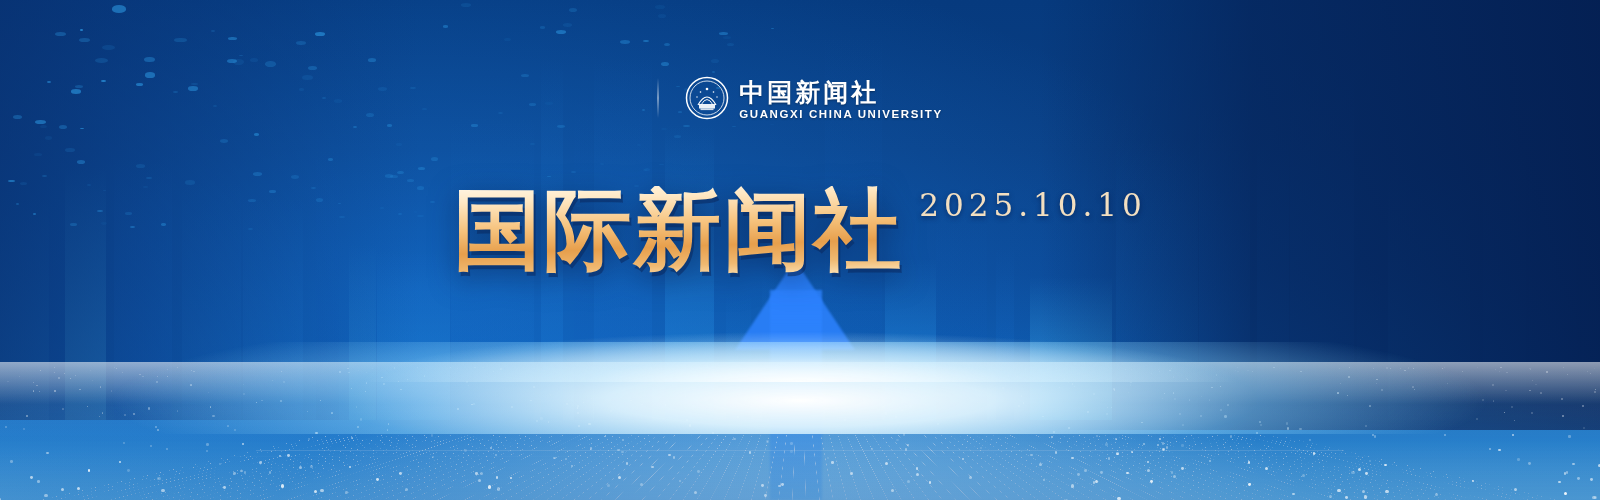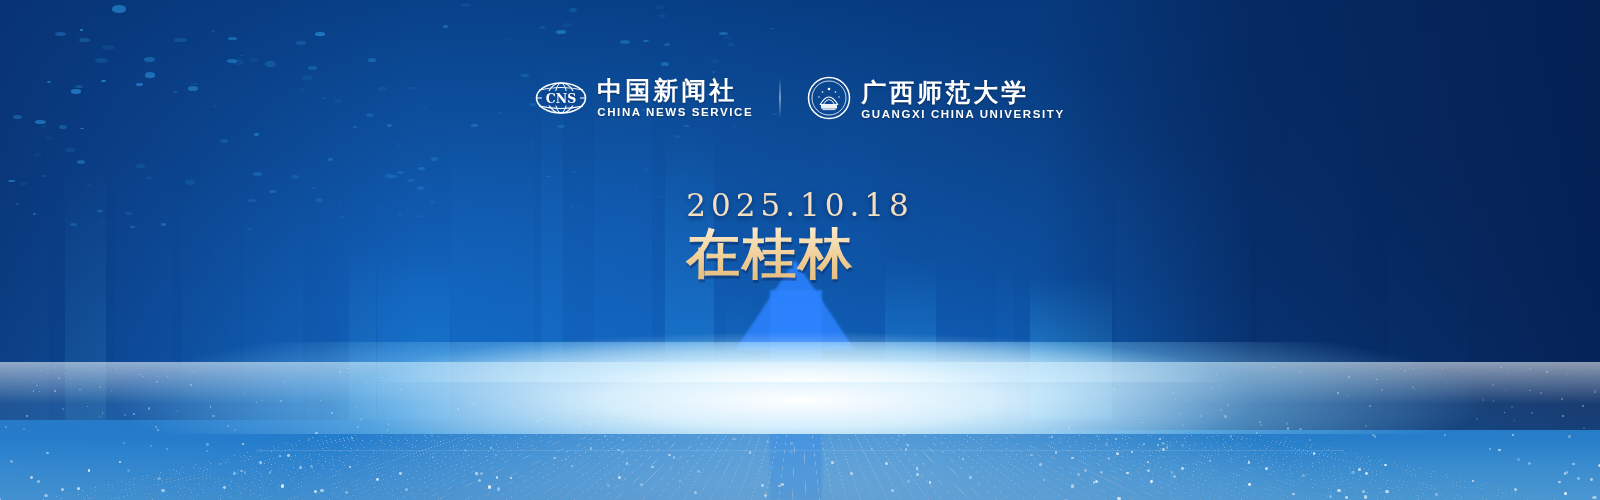--- a/index.html
+++ b/index.html
@@ -877,64 +877,48 @@
         <i style="left:48.88%;bottom:24.6px;width:2.7px;height:2.7px;opacity:0.46"></i>
         <i style="left:22.51%;bottom:130.6px;width:1.2px;height:1.2px;opacity:0.19"></i>
         <i style="left:78.09%;bottom:143.5px;width:0.8px;height:0.8px;opacity:0.13"></i>
       </div>
     <div class="plane-glow"></div>
   </div>
   <div class="horizon"></div>
 
   <div class="logos">
 
-    <div class="logo">
-      <svg class="cns-mark" viewBox="0 0 104 80">
-        <ellipse cx="52" cy="40" rx="49" ry="30" fill="none" stroke="#ffffff" stroke-width="3.2"></ellipse>
-        <ellipse cx="52" cy="40" rx="27" ry="30" fill="none" stroke="#ffffff" stroke-width="2.4"></ellipse>
-        <ellipse cx="52" cy="40" rx="12" ry="30" fill="none" stroke="#ffffff" stroke-width="2"></ellipse>
-        <line x1="3" y1="40" x2="101" y2="40" stroke="#ffffff" stroke-width="2.4"></line>
-        <path d="M8 24 Q52 14 96 24" fill="none" stroke="#ffffff" stroke-width="2.2"></path>
-        <path d="M8 56 Q52 66 96 56" fill="none" stroke="#ffffff" stroke-width="2.2"></path>
-        <rect x="14" y="26" width="76" height="29" rx="4" fill="#0b4793"></rect>
-        <text x="52" y="50" font-family="DejaVu Serif, Liberation Serif, serif" font-size="25" font-weight="bold" fill="#ffffff" text-anchor="middle" letter-spacing="0">CNS</text>
-      </svg>
-      <div class="logo-txt">
-        <div class="logo-cn">中国新闻社</div>
-        <div class="logo-en">CHINA NEWS SERVICE</div>
-      </div>
-    </div>
 
     <div class="logo-sep"></div>
 
     <div class="logo">
       <svg class="gx-mark" viewBox="0 0 88 88">
         <circle cx="44" cy="44" r="41" fill="none" stroke="#ffffff" stroke-width="3"></circle>
         <circle cx="44" cy="44" r="34" fill="none" stroke="#ffffff" stroke-width="1.6"></circle>
         <path d="M26 58 Q44 26 62 58" fill="none" stroke="#ffffff" stroke-width="2.4"></path>
         <path d="M32 58 Q44 36 56 58" fill="none" stroke="#ffffff" stroke-width="1.8"></path>
         <rect x="28" y="56" width="32" height="9" fill="#ffffff" opacity=".92"></rect>
         <rect x="31" y="65" width="26" height="3.2" fill="#ffffff" opacity=".8"></rect>
         <circle cx="44" cy="26" r="2.6" fill="#ffffff"></circle>
         <circle cx="31" cy="32" r="1.6" fill="#ffffff"></circle>
         <circle cx="57" cy="32" r="1.6" fill="#ffffff"></circle>
         <circle cx="24" cy="42" r="1.4" fill="#ffffff"></circle>
         <circle cx="64" cy="42" r="1.4" fill="#ffffff"></circle>
       </svg>
       <div class="logo-txt">
-        <div class="logo-cn">广西师范大学</div>
+        <div class="logo-cn">中国新闻社</div>
         <div class="logo-en">GUANGXI CHINA UNIVERSITY</div>
       </div>
     </div>
 
   </div>
 
   <div class="headline">
     <div class="headline-inner">
+      <div class="title-main">国际新闻社</div>
       <div class="right-col">
-        <div class="date">2025.10.18</div>
-        <div class="title-sub-gold">在桂林</div>
+        <div class="date">2025.10.10</div>
       </div>
     </div>
   </div>
 
 
 </div>
 
 </body></html>

